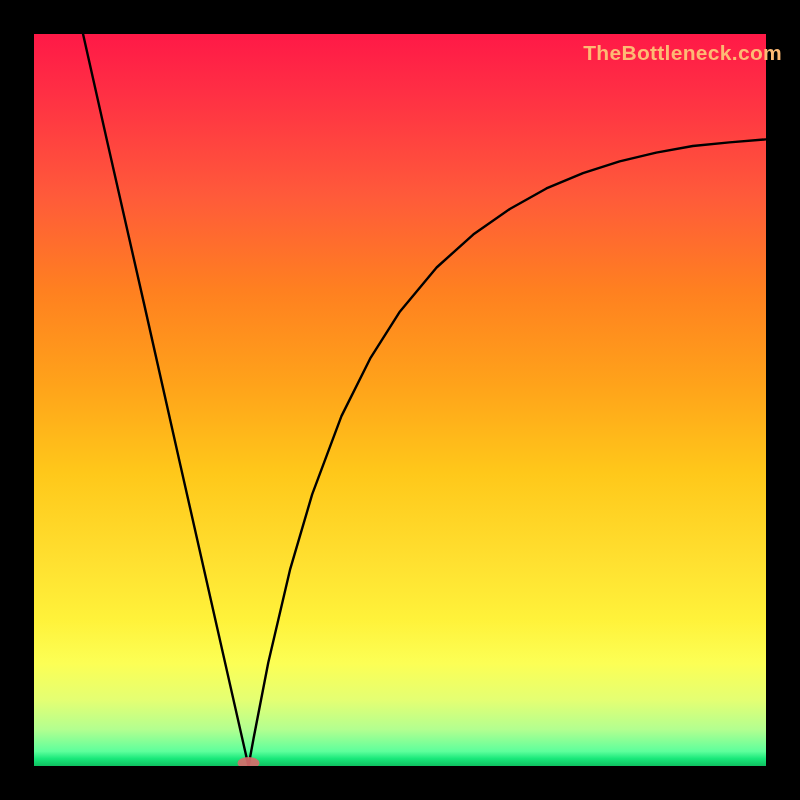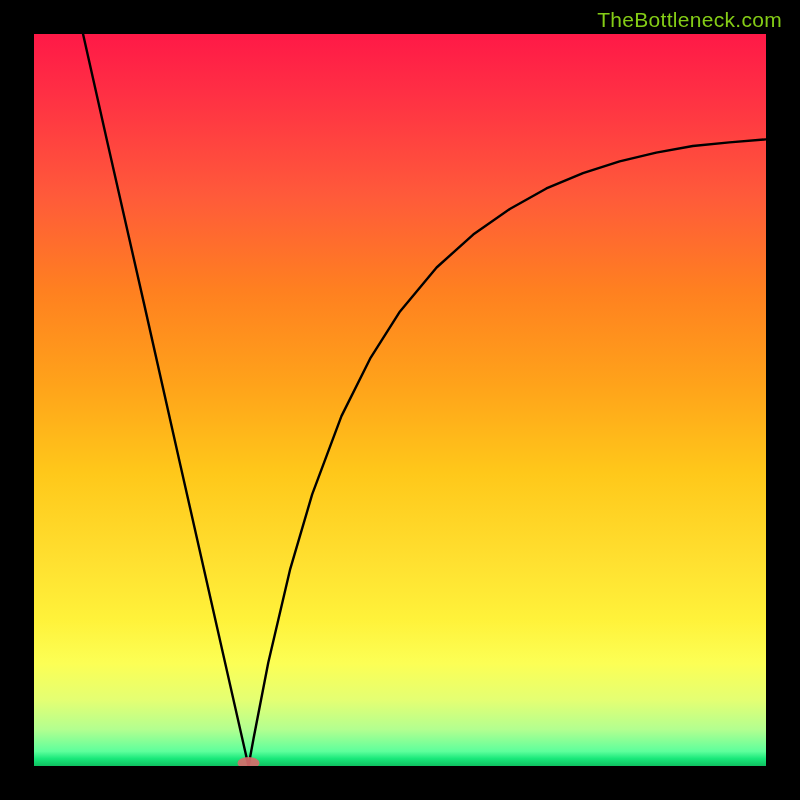--- a/index.html
+++ b/index.html
@@ -47,23 +47,24 @@
       #0fc060 100%
     );
   }
   svg.curve {
     position: absolute;
     left: 0; top: 0;
     width: 100%; height: 100%;
   }
   .credit {
     position: absolute;
-    color: #84cc16;
-    font-weight: 400;
+    color: #fdba74;
+    font-weight: 700;
     letter-spacing: 0.3px;
+    margin-top: 33px;
   }
 </style>
 </head>
 <body>
 <div class="frame">
   <div class="plot">
     <div class="gradient"></div>
     <svg class="curve" viewBox="0 0 732 732" preserveAspectRatio="none">
       <path id="curvePath" d="M49.04 0.00 L73.20 107.60 L109.80 268.64 L146.40 431.15 L183.00 592.92 L214.48 732.00 L219.60 704.18 L234.24 628.79 L256.20 535.09 L278.16 460.43 L307.44 382.10 L336.72 323.54 L366.00 277.43 L402.60 233.51 L439.20 200.57 L475.80 174.95 L512.40 154.45 L549.00 139.08 L585.60 127.37 L622.20 118.58 L658.80 112.00 L695.40 108.34 L732.00 105.41" stroke="#000" stroke-width="2.4" fill="none" stroke-linejoin="round" stroke-linecap="round"></path>
       <ellipse id="marker" cx="214.48" cy="729.00" rx="11" ry="6" fill="#d76b6b" fill-opacity="0.92"></ellipse>

